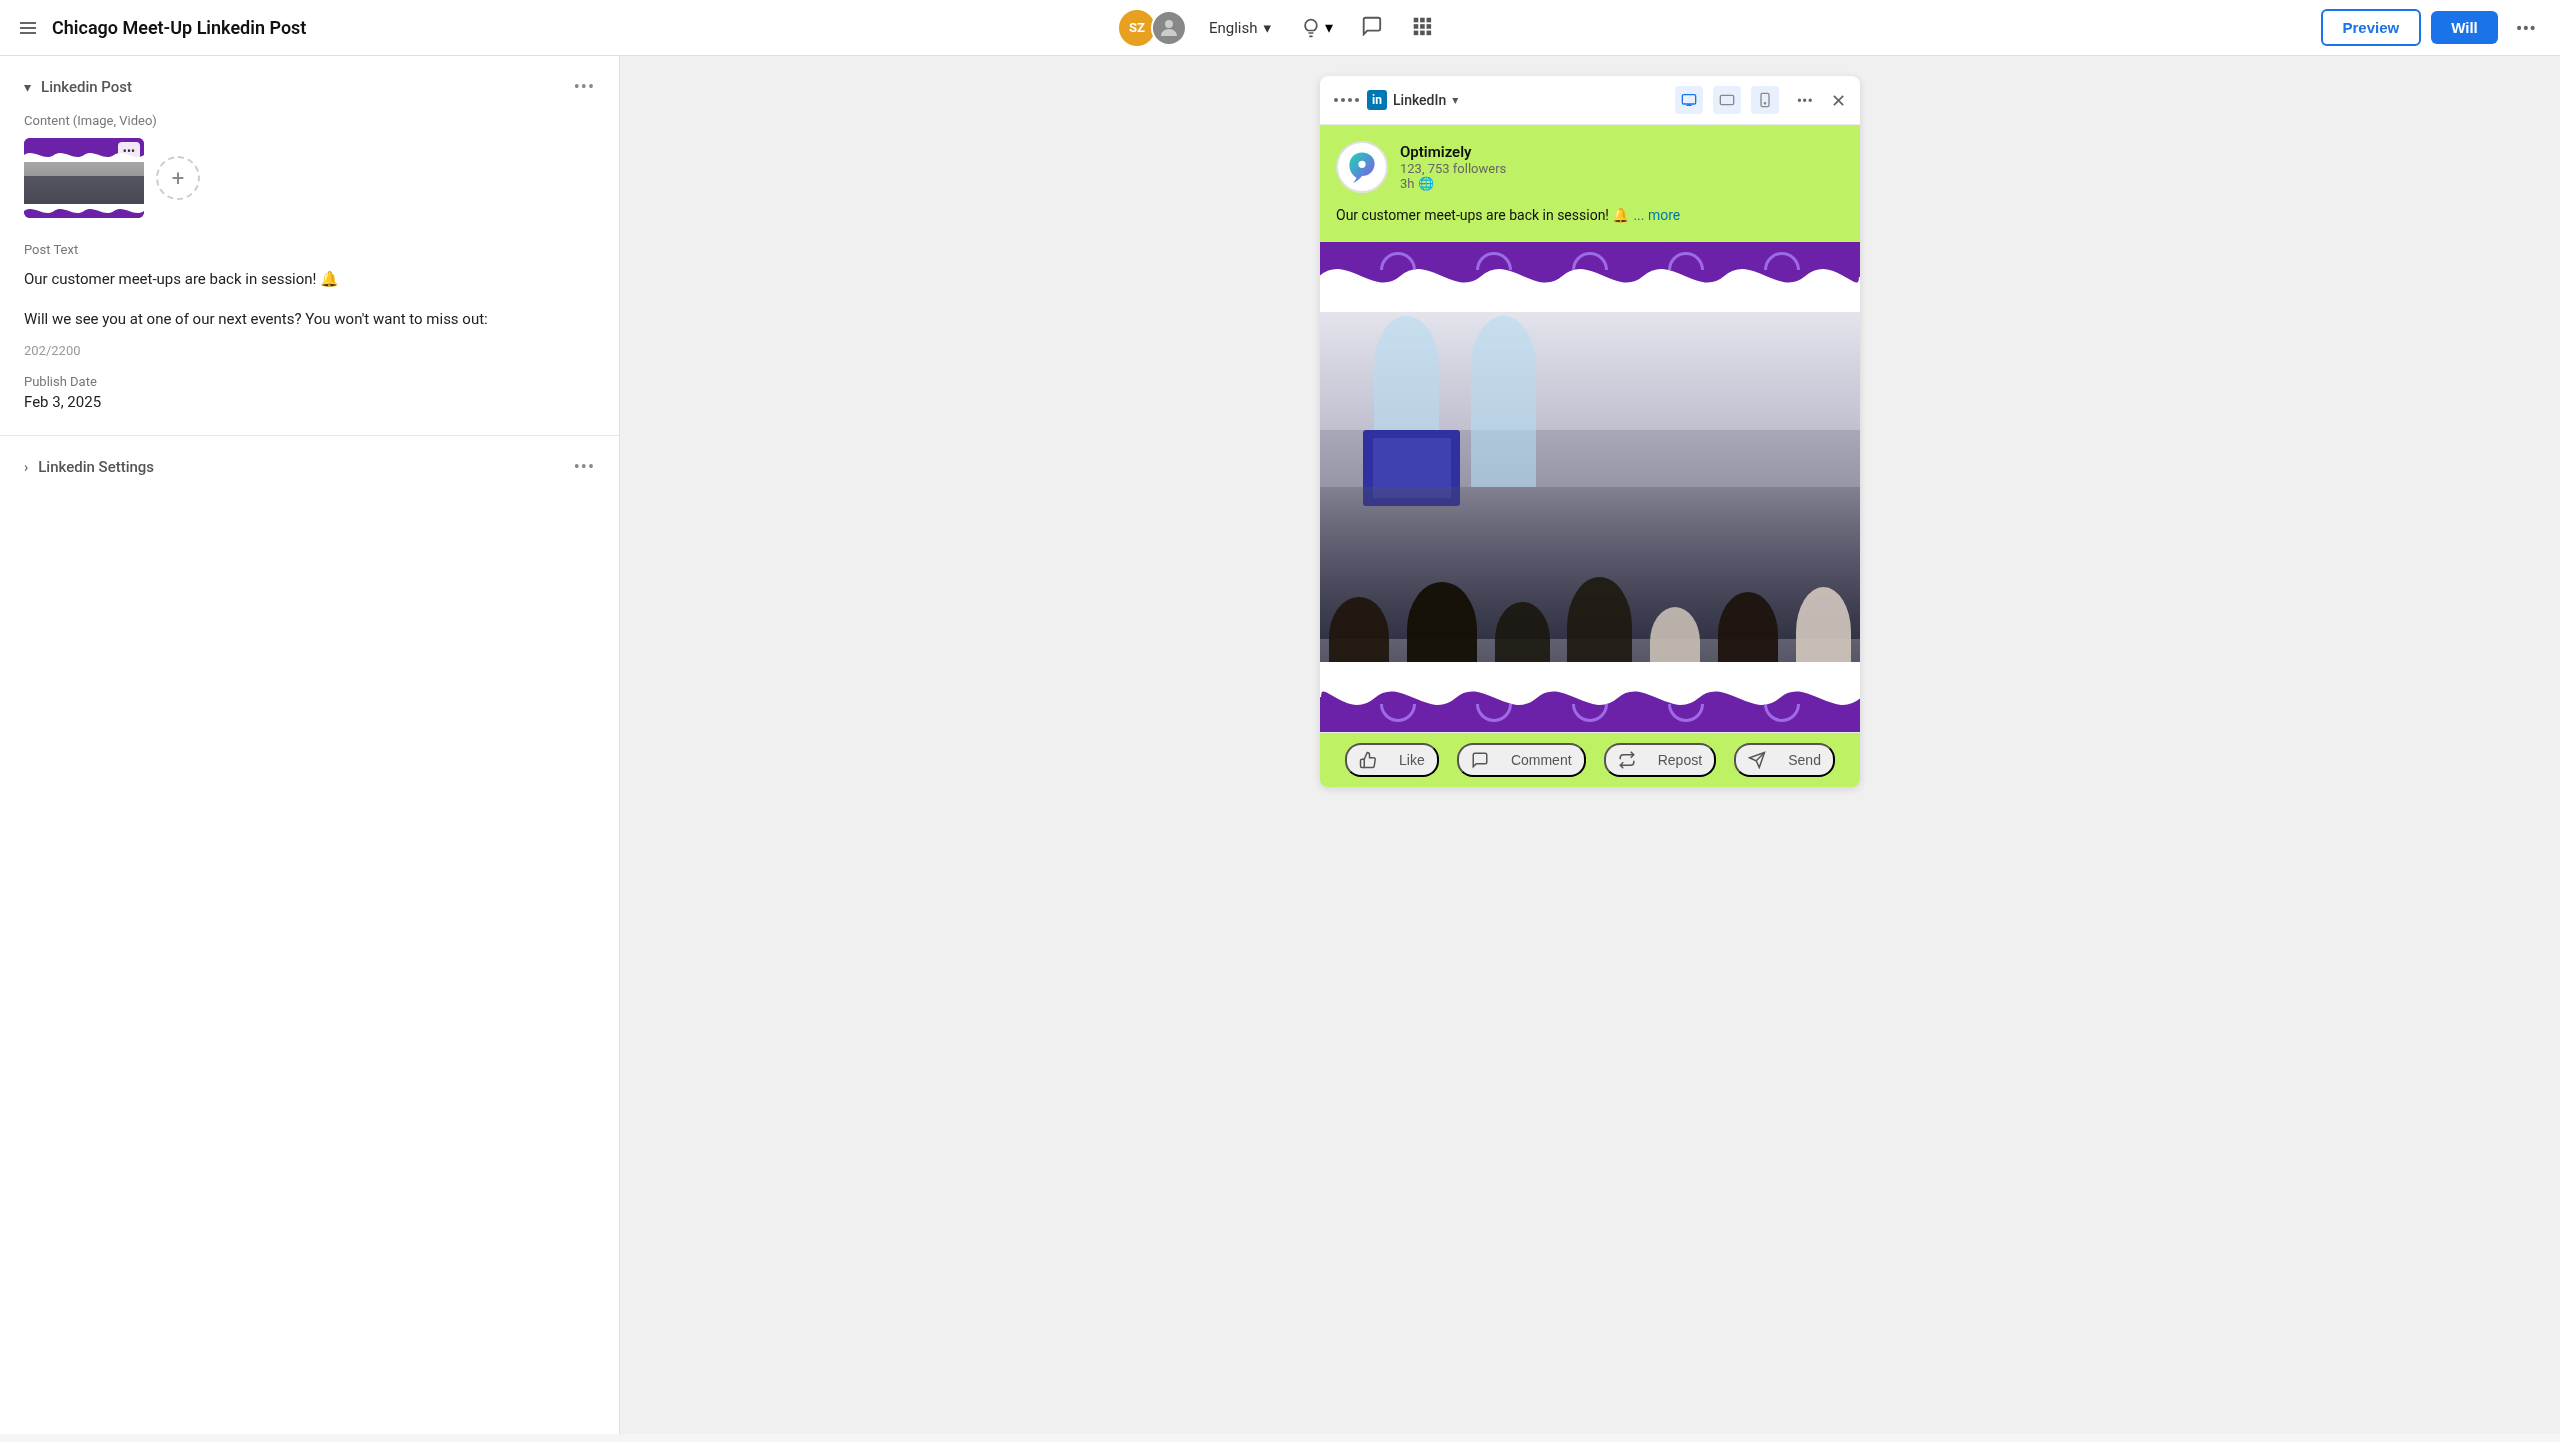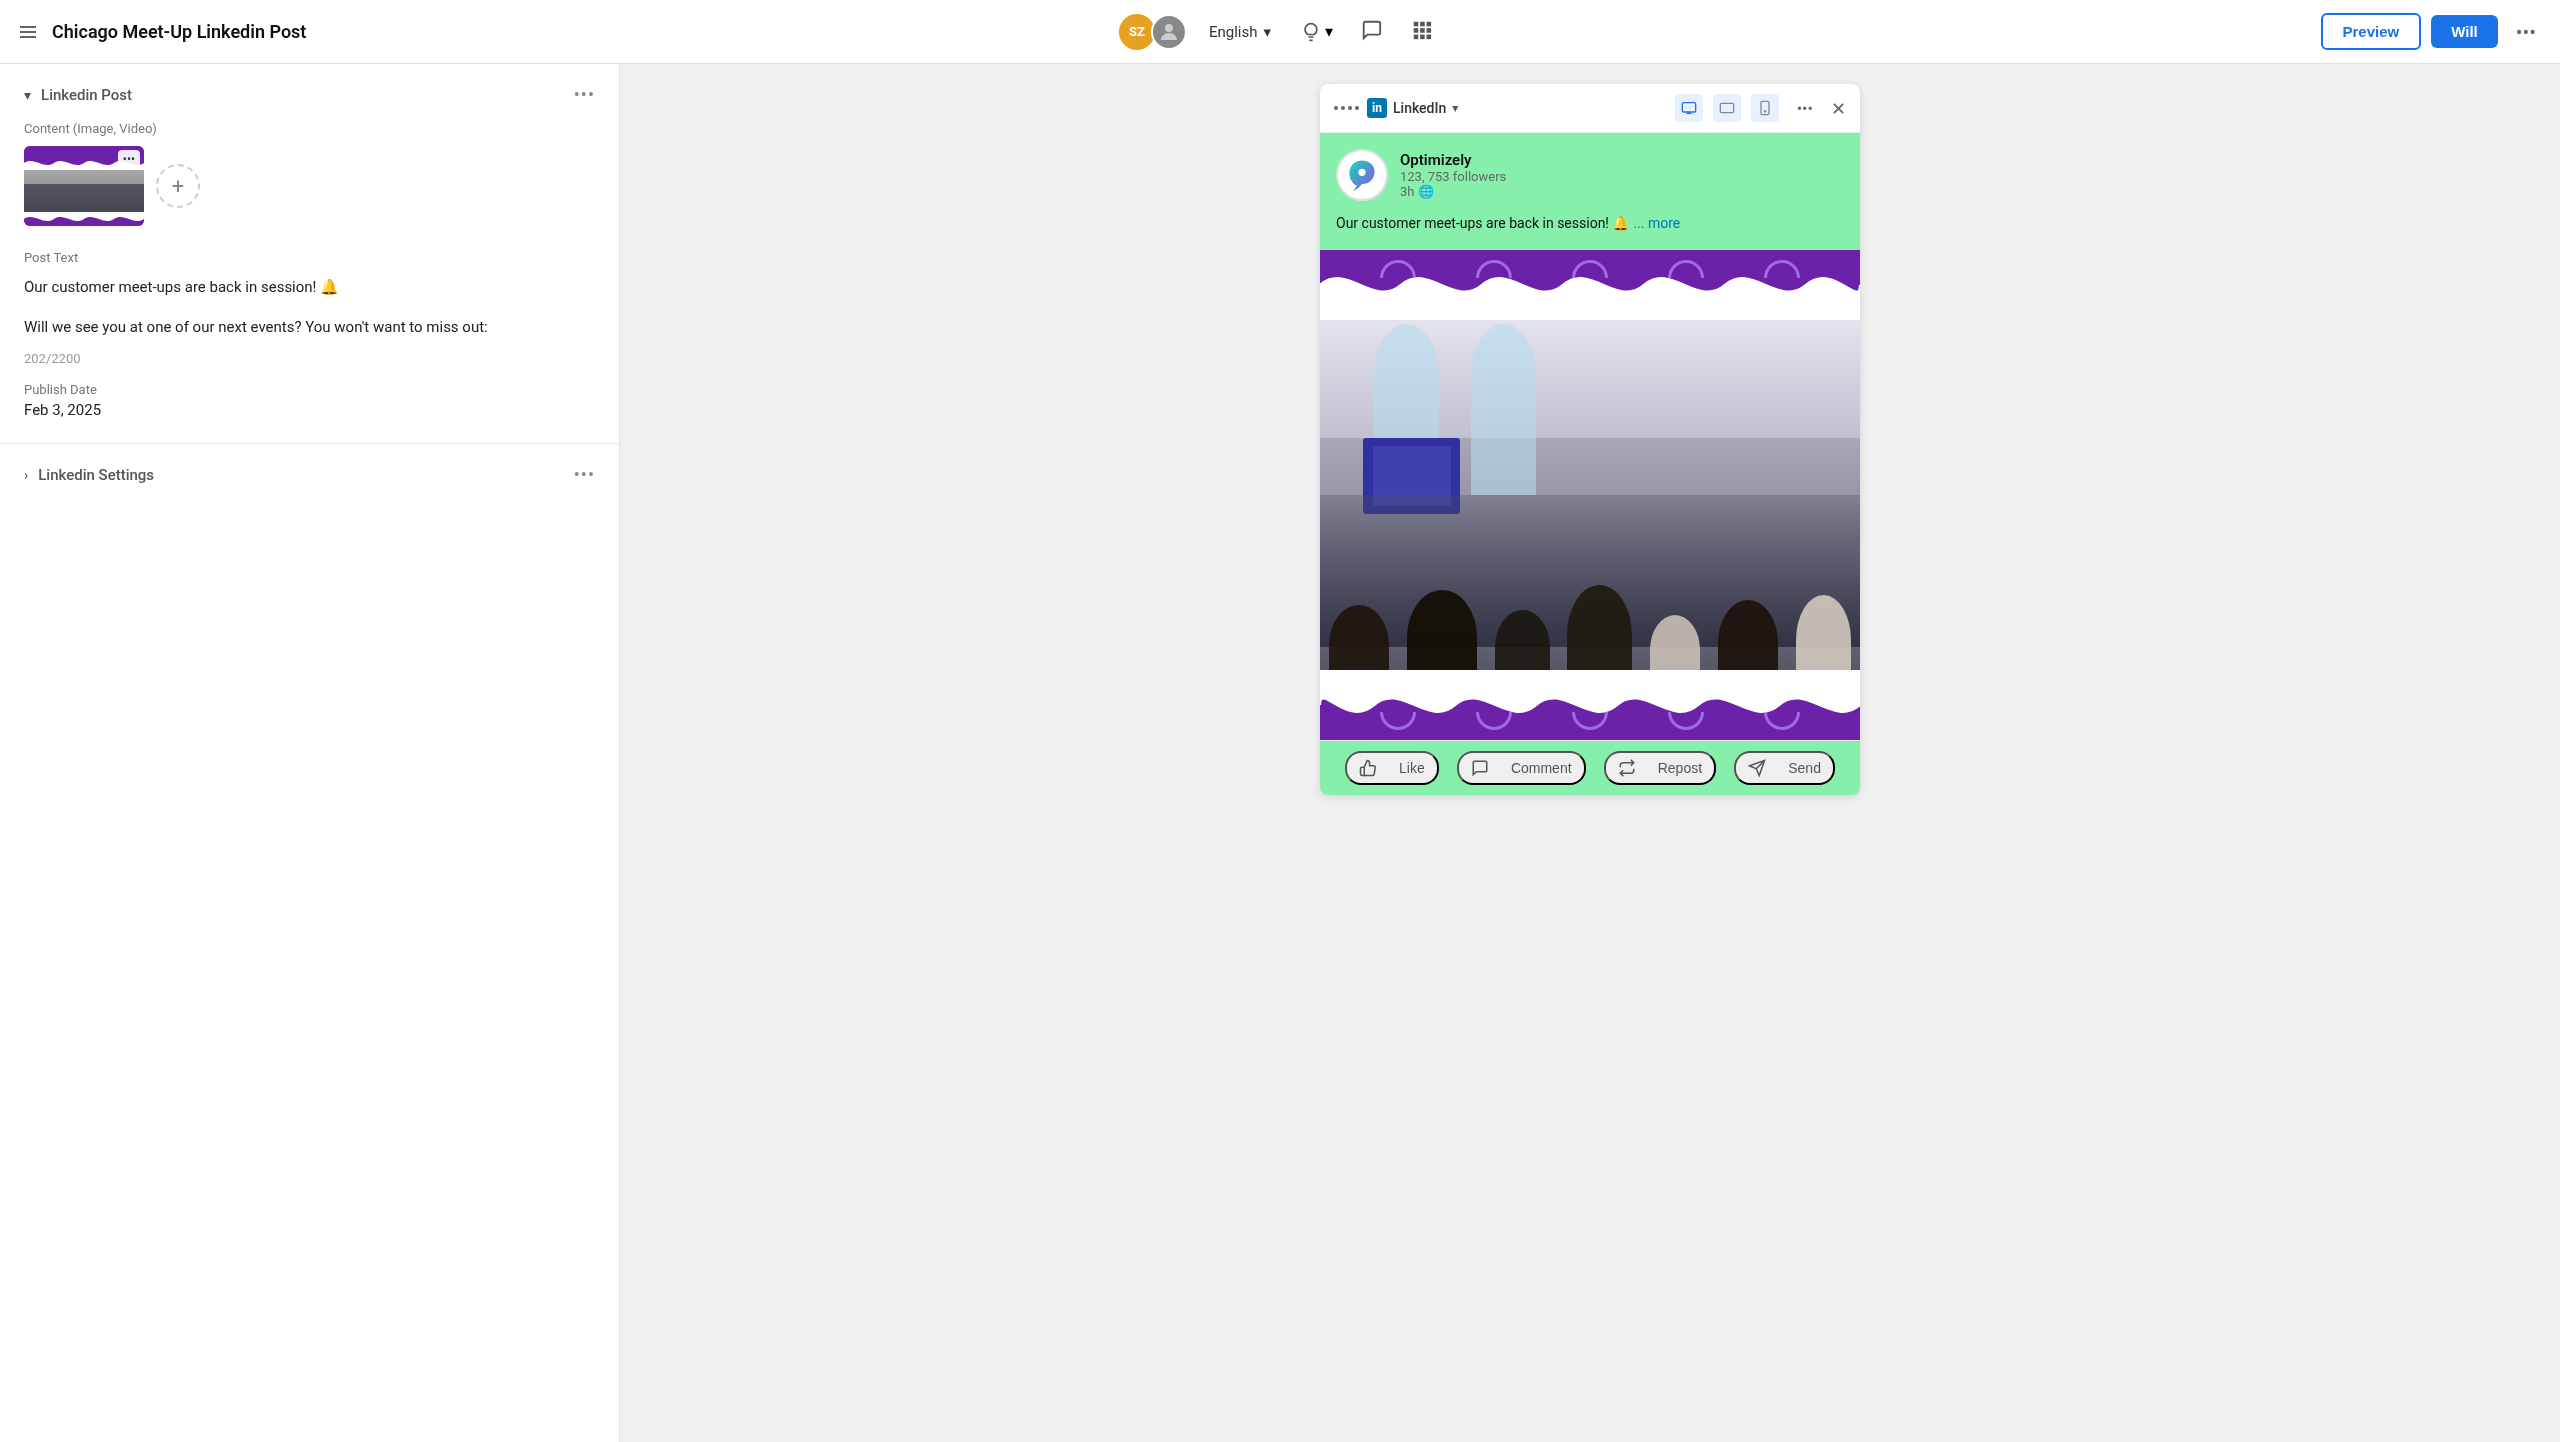--- a/index.html
+++ b/index.html
@@ -1,20 +1,20 @@
 <!DOCTYPE html>
 <html><head>
   <meta charset="utf-8">
   <style>
     * { box-sizing: border-box; margin: 0; padding: 0; }
     body { font-family: -apple-system, BlinkMacSystemFont, 'Segoe UI', Roboto, sans-serif; background: #f5f5f5; height: 100vh; overflow: hidden; }
 
     
     .top-nav {
-      display: flex; align-items: center; height: 64px;
+      display: flex; align-items: center; height: 56px;
       background: #fff; border-bottom: 1px solid #e0e0e0;
       padding: 0 16px; gap: 12px; position: relative; z-index: 10;
     }
     .nav-dots { display: flex; flex-direction: column; gap: 3px; cursor: pointer; padding: 4px; }
     .nav-dots span { display: block; width: 16px; height: 2px; background: #666; }
     .nav-title { font-size: 18px; font-weight: 600; color: #111; flex: 1; }
     .nav-center { display: flex; align-items: center; gap: 12px; position: absolute; left: 50%; transform: translateX(-50%); }
     .avatar-group { display: flex; align-items: center; gap: 6px; }
     .avatar-circle { width: 36px; height: 36px; border-radius: 50%; background: #e8a020; display: flex; align-items: center; justify-content: center; font-weight: 700; font-size: 13px; color: #fff; }
     .avatar-photo { width: 36px; height: 36px; border-radius: 50%; background: #888; overflow: hidden; display: flex; align-items: center; justify-content: center; border: 2px solid #fff; margin-left: -10px; }
@@ -64,21 +64,21 @@
     
     .settings-section { border-top: 1px solid #e8e8e8; }
 
     
     .toggle-arrow { font-size: 14px; color: #555; }
 
     
     .right-panel { flex: 1; background: #f0f0f0; display: flex; align-items: flex-start; justify-content: center; padding: 20px; overflow-y: auto; }
 
     
-    .preview-card { background: #86efac; border-radius: 8px; box-shadow: 0 2px 8px rgba(0,0,0,0.12); width: 540px; overflow: hidden; }
+    .preview-card { background: #bef264; border-radius: 8px; box-shadow: 0 2px 8px rgba(0,0,0,0.12); width: 540px; overflow: hidden; }
 
     
     .preview-topbar { background: #fff; border-bottom: 1px solid #e8e8e8; padding: 10px 14px; display: flex; align-items: center; justify-content: space-between; }
     .preview-topbar-left { display: flex; align-items: center; gap: 8px; }
     .dots-icon { display: flex; gap: 3px; }
     .dots-icon span { width: 4px; height: 4px; background: #666; border-radius: 50%; }
     .linkedin-logo { width: 20px; height: 20px; background: #0077b5; border-radius: 3px; display: flex; align-items: center; justify-content: center; color: #fff; font-size: 12px; font-weight: 700; }
     .platform-label { font-size: 14px; font-weight: 500; color: #333; }
     .chevron-down { font-size: 12px; color: #555; }
     .preview-topbar-right { display: flex; align-items: center; gap: 10px; }

